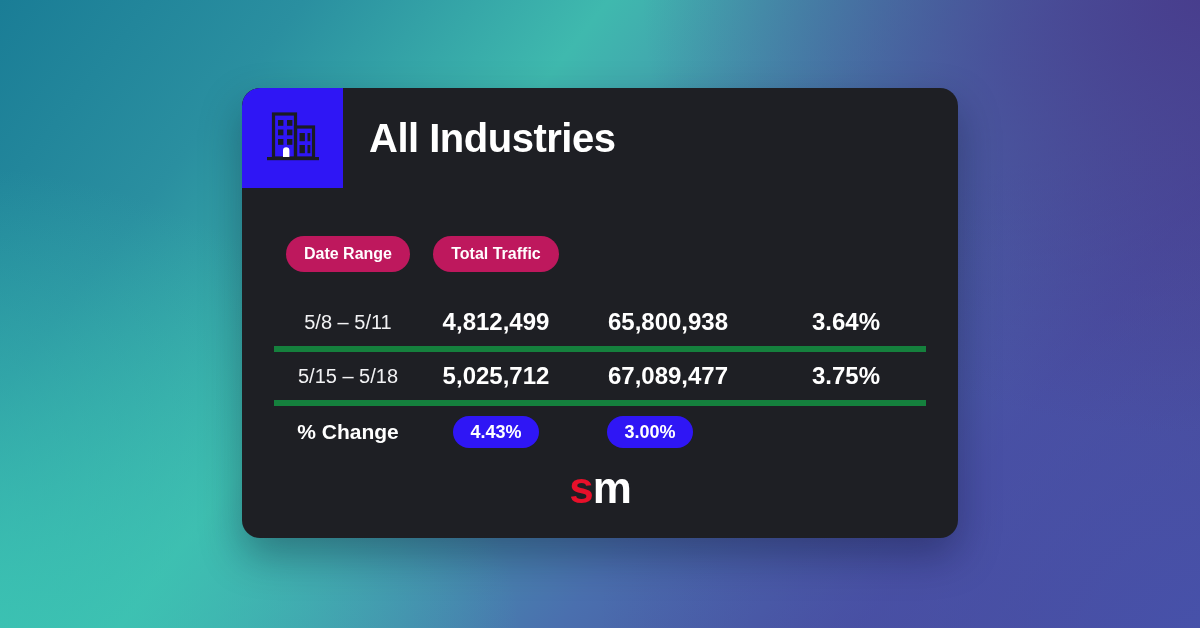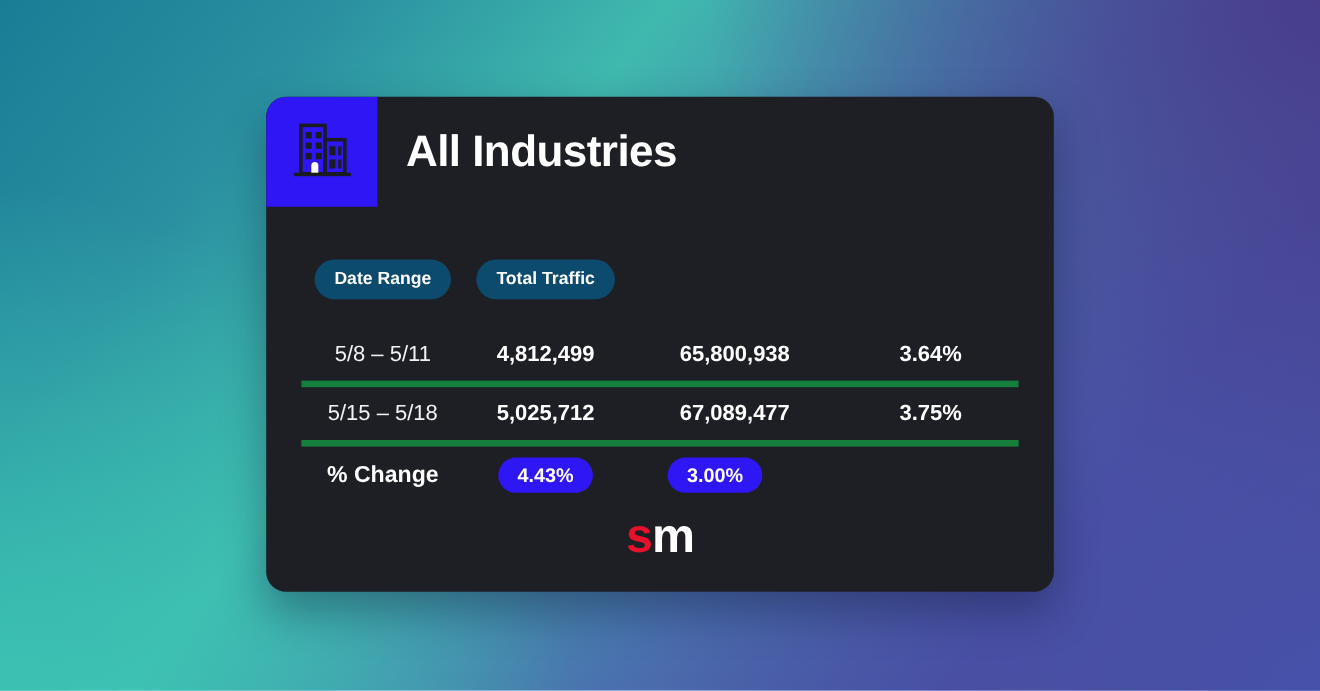--- a/index.html
+++ b/index.html
@@ -94,21 +94,21 @@
   .col-0 { width: 148px; }
   .col-1 { width: 148px; }
   .col-2 { width: 196px; }
   .col-3 { width: 160px; }
 
   
   .row-head {
     height: 56px;
   }
   .pill-head {
-    background: #0c4a6e;
+    background: #be185d;
     color: #ffffff;
     font-size: 16px;
     font-weight: 700;
     border-radius: 999px;
     padding: 9px 18px;
     white-space: nowrap;
     line-height: 1.1;
   }
 
   
@@ -120,21 +120,21 @@
     margin-top: 16px;
   }
   .date-val {
     color: #f2f2f4;
     font-size: 20px;
     font-weight: 400;
     white-space: nowrap;
   }
   .num-val {
     color: #ffffff;
-    font-size: 20px;
+    font-size: 24px;
     font-weight: 700;
     white-space: nowrap;
   }
 
   
   .row-change {
     height: 52px;
   }
   .change-label {
     color: #ffffff;

